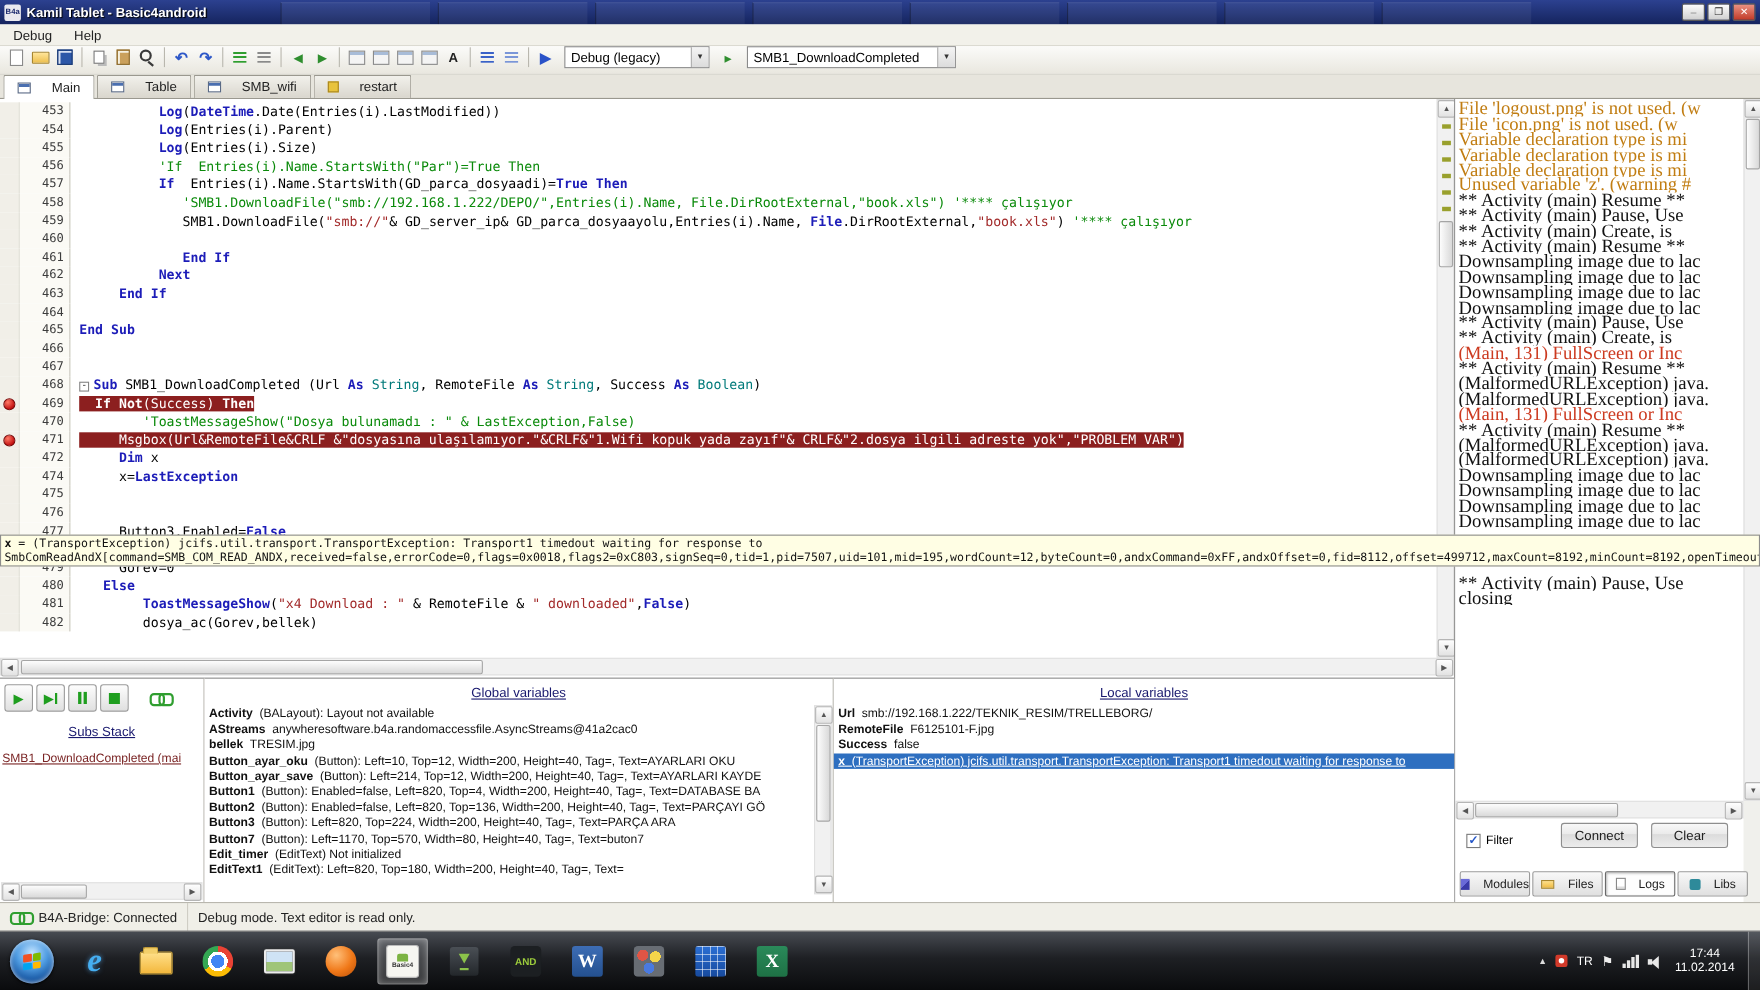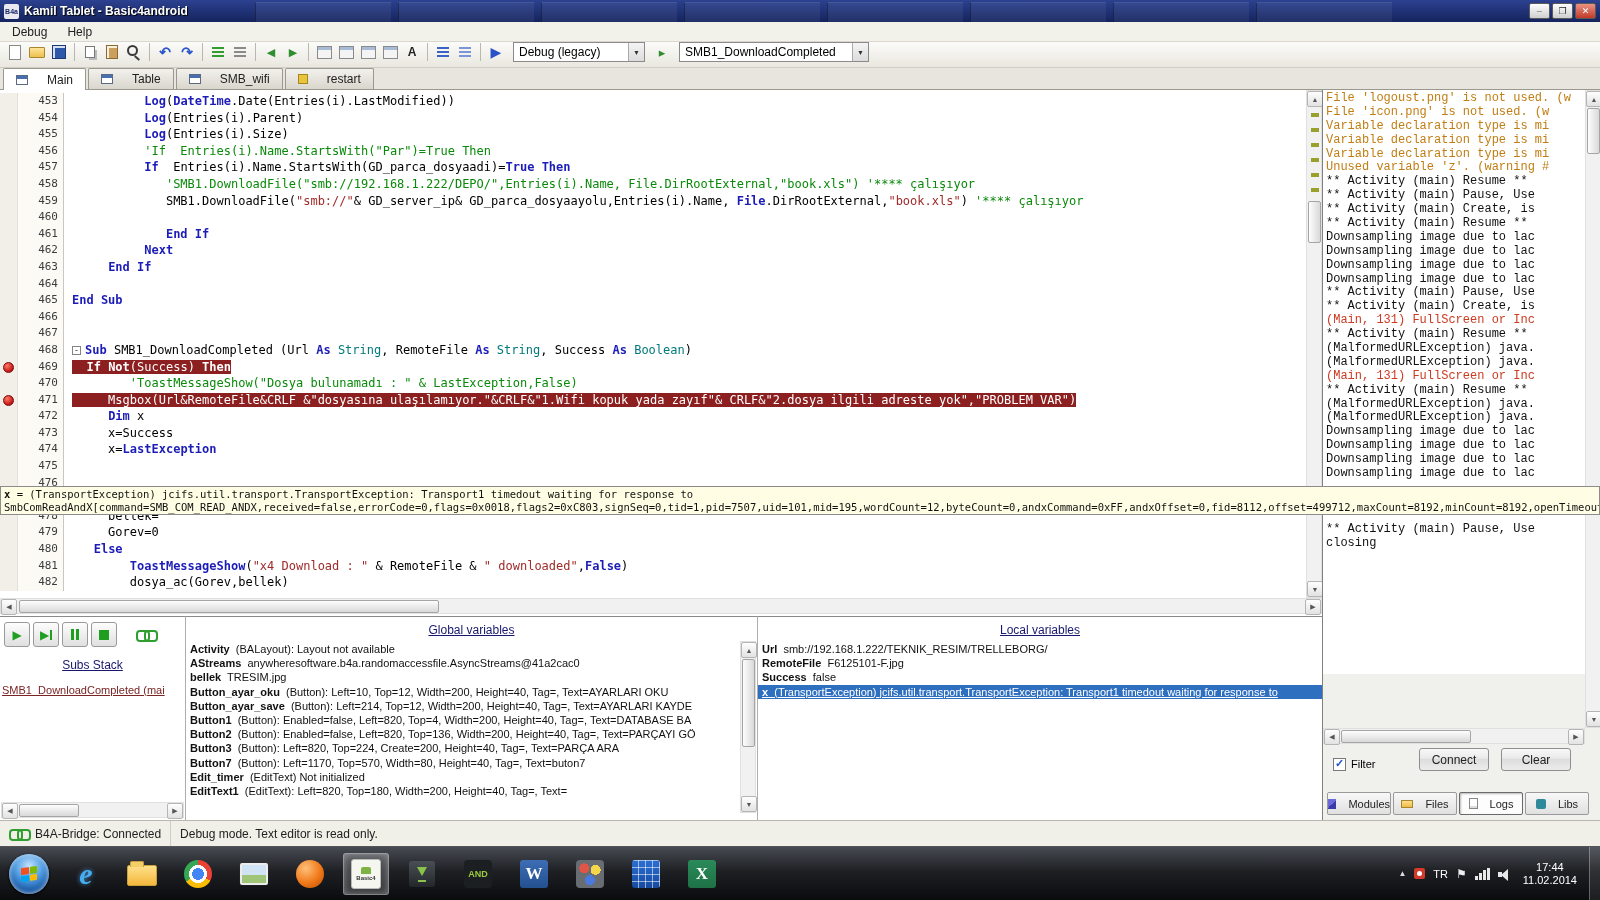--- a/index.html
+++ b/index.html
@@ -84,21 +84,21 @@
   .thumbh{position:absolute;top:1px;height:13px;background:linear-gradient(#fdfdfd,#d9d9d9);border:1px solid #a5a5a5;border-radius:2px}
   #ed-vscroll{left:1306px;top:90px;width:16px;height:508px}
   #ed-hscroll{left:0;top:598px;width:1322px;height:16px}
   .mark{position:absolute;left:4px;width:8px;height:4px;background:#99a02c}
 
   
   #tooltip{position:absolute;left:0;top:486px;width:1600px;height:29px;background:#fffee4;border:1px solid #8c8c8c;z-index:60;font-family:"DejaVu Sans Mono",monospace;font-size:10.5px;line-height:13px;padding:1px 3px;white-space:nowrap;overflow:hidden;color:#111}
 
   
   #right-panel{position:absolute;left:1322px;top:90px;width:278px;height:730px;background:#f0f0ec;border-left:1px solid #808080}
-  #log-lines{position:absolute;left:0;top:0;width:262px;height:584px;background:#fff;overflow:hidden;padding:2px 0 0 3px;font-family:Liberation Mono, monospace;font-size:12px;line-height:13.9px;white-space:nowrap}
+  #log-lines{position:absolute;left:0;top:0;width:262px;height:730px;background:#fff;overflow:hidden;padding:2px 0 0 3px;font-family:Liberation Serif, serif;font-size:17px;line-height:13.9px;white-space:nowrap}
   .logline{height:13.9px;overflow:hidden}
   .log-warn{color:#c17d12}
   .log-err{color:#cc3a20}
   .log-norm{color:#111}
   #lg-vscroll{left:262px;top:0;width:16px;height:638px}
   #lg-hscroll{left:0;top:638px;width:262px;height:16px}
   #rp-filter{position:absolute;left:0;top:660px;width:278px;height:28px;display:flex;align-items:center}
   .cbx{width:13px;height:13px;background:#fff;border:1px solid #7a7a7a;position:relative;margin-left:10px}
   .cbx::before{content:"✓";position:absolute;left:1px;top:-2px;font-size:11px;color:#2456c8;font-weight:bold}
   #filter-label{margin-left:5px;font-size:11px}
@@ -300,21 +300,20 @@
     <div class="crow"><span class="gut"></span><span class="lnum">463</span><span class="ctext"><span class="pl">     </span><span class="kw">End If</span></span></div>
     <div class="crow"><span class="gut"></span><span class="lnum">464</span><span class="ctext"></span></div>
     <div class="crow"><span class="gut"></span><span class="lnum">465</span><span class="ctext"><span class="kw">End Sub</span></span></div>
     <div class="crow"><span class="gut"></span><span class="lnum">466</span><span class="ctext"></span></div>
     <div class="crow"><span class="gut"></span><span class="lnum">467</span><span class="ctext"></span></div>
     <div class="crow"><span class="gut"></span><span class="lnum">468</span><span class="ctext"><span class="fold">-</span><span class="kw">Sub</span><span class="pl"> SMB1_DownloadCompleted (Url </span><span class="kw">As</span><span class="pl"> </span><span class="typ">String</span><span class="pl">, RemoteFile </span><span class="kw">As</span><span class="pl"> </span><span class="typ">String</span><span class="pl">, Success </span><span class="kw">As</span><span class="pl"> </span><span class="typ">Boolean</span><span class="pl">)</span></span></div>
     <div class="crow"><span class="gut"><span class="bp"></span></span><span class="lnum">469</span><span class="ctext"><span class="hlwrap"><span class="pl">  </span><span class="kw">If</span><span class="pl"> </span><span class="kw">Not</span><span class="pl">(Success) </span><span class="kw">Then</span></span></span></div>
     <div class="crow"><span class="gut"></span><span class="lnum">470</span><span class="ctext"><span class="com">        'ToastMessageShow("Dosya bulunamadı : " &amp; LastException,False)</span></span></div>
     <div class="crow"><span class="gut"><span class="bp"></span></span><span class="lnum">471</span><span class="ctext"><span class="hlwrap"><span class="pl">     Msgbox(Url&amp;RemoteFile&amp;CRLF &amp;"dosyasına ulaşılamıyor."&amp;CRLF&amp;"1.Wifi kopuk yada zayıf"&amp; CRLF&amp;"2.dosya ilgili adreste yok","PROBLEM VAR")</span></span></span></div>
     <div class="crow"><span class="gut"></span><span class="lnum">472</span><span class="ctext"><span class="pl">     </span><span class="kw">Dim</span><span class="pl"> x</span></span></div>
-    <div class="crow"><span class="gut"></span><span class="lnum">473</span><span class="ctext"><span class="pl">     x=Success</span></span></div>
     <div class="crow"><span class="gut"></span><span class="lnum">474</span><span class="ctext"><span class="pl">     x=</span><span class="kw">LastException</span></span></div>
     <div class="crow"><span class="gut"></span><span class="lnum">475</span><span class="ctext"></span></div>
     <div class="crow"><span class="gut"></span><span class="lnum">476</span><span class="ctext"></span></div>
     <div class="crow"><span class="gut"></span><span class="lnum">477</span><span class="ctext"><span class="pl">     Button3.Enabled=</span><span class="kw">False</span></span></div>
     <div class="crow"><span class="gut"></span><span class="lnum">478</span><span class="ctext"><span class="pl">     bellek=</span><span class="str">""</span></span></div>
     <div class="crow"><span class="gut"></span><span class="lnum">479</span><span class="ctext"><span class="pl">     Gorev=0</span></span></div>
     <div class="crow"><span class="gut"></span><span class="lnum">480</span><span class="ctext"><span class="pl">   </span><span class="kw">Else</span></span></div>
     <div class="crow"><span class="gut"></span><span class="lnum">481</span><span class="ctext"><span class="pl">        </span><span class="kw">ToastMessageShow</span><span class="pl">(</span><span class="str">"x4 Download : "</span><span class="pl"> &amp; RemoteFile &amp; </span><span class="str">" downloaded"</span><span class="pl">,</span><span class="kw">False</span><span class="pl">)</span></span></div>
     <div class="crow"><span class="gut"></span><span class="lnum">482</span><span class="ctext"><span class="pl">        dosya_ac(Gorev,bellek)</span></span></div>
   </div>
@@ -435,21 +434,21 @@
 <div class="cell" id="cell-gv">
   <div class="panel-h">Global variables</div>
   <div class="vlist" id="gv-list">
       <div class="vrow"><span class="vname">Activity</span><span class="vval">  (BALayout): Layout not available</span></div>
       <div class="vrow"><span class="vname">AStreams</span><span class="vval">  anywheresoftware.b4a.randomaccessfile.AsyncStreams@41a2cac0</span></div>
       <div class="vrow"><span class="vname">bellek</span><span class="vval">  TRESIM.jpg</span></div>
       <div class="vrow"><span class="vname">Button_ayar_oku</span><span class="vval">  (Button): Left=10, Top=12, Width=200, Height=40, Tag=, Text=AYARLARI OKU</span></div>
       <div class="vrow"><span class="vname">Button_ayar_save</span><span class="vval">  (Button): Left=214, Top=12, Width=200, Height=40, Tag=, Text=AYARLARI KAYDE</span></div>
       <div class="vrow"><span class="vname">Button1</span><span class="vval">  (Button): Enabled=false, Left=820, Top=4, Width=200, Height=40, Tag=, Text=DATABASE BA</span></div>
       <div class="vrow"><span class="vname">Button2</span><span class="vval">  (Button): Enabled=false, Left=820, Top=136, Width=200, Height=40, Tag=, Text=PARÇAYI GÖ</span></div>
-      <div class="vrow"><span class="vname">Button3</span><span class="vval">  (Button): Left=820, Top=224, Create=200, Height=40, Tag=, Text=PARÇA ARA</span></div>
+      <div class="vrow"><span class="vname">Button3</span><span class="vval">  (Button): Left=820, Top=224, Width=200, Height=40, Tag=, Text=PARÇA ARA</span></div>
       <div class="vrow"><span class="vname">Button7</span><span class="vval">  (Button): Left=1170, Top=570, Width=80, Height=40, Tag=, Text=buton7</span></div>
       <div class="vrow"><span class="vname">Edit_timer</span><span class="vval">  (EditText) Not initialized</span></div>
       <div class="vrow"><span class="vname">EditText1</span><span class="vval">  (EditText): Left=820, Top=180, Width=200, Height=40, Tag=, Text=</span></div>
     </div>
   <div class="sb" id="gv-vscroll">
     <span class="arr u">▲</span>
     <span class="arr d">▼</span>
     <span class="thumbv" style="top:17px;height:88px"></span>
   </div>
 </div>

